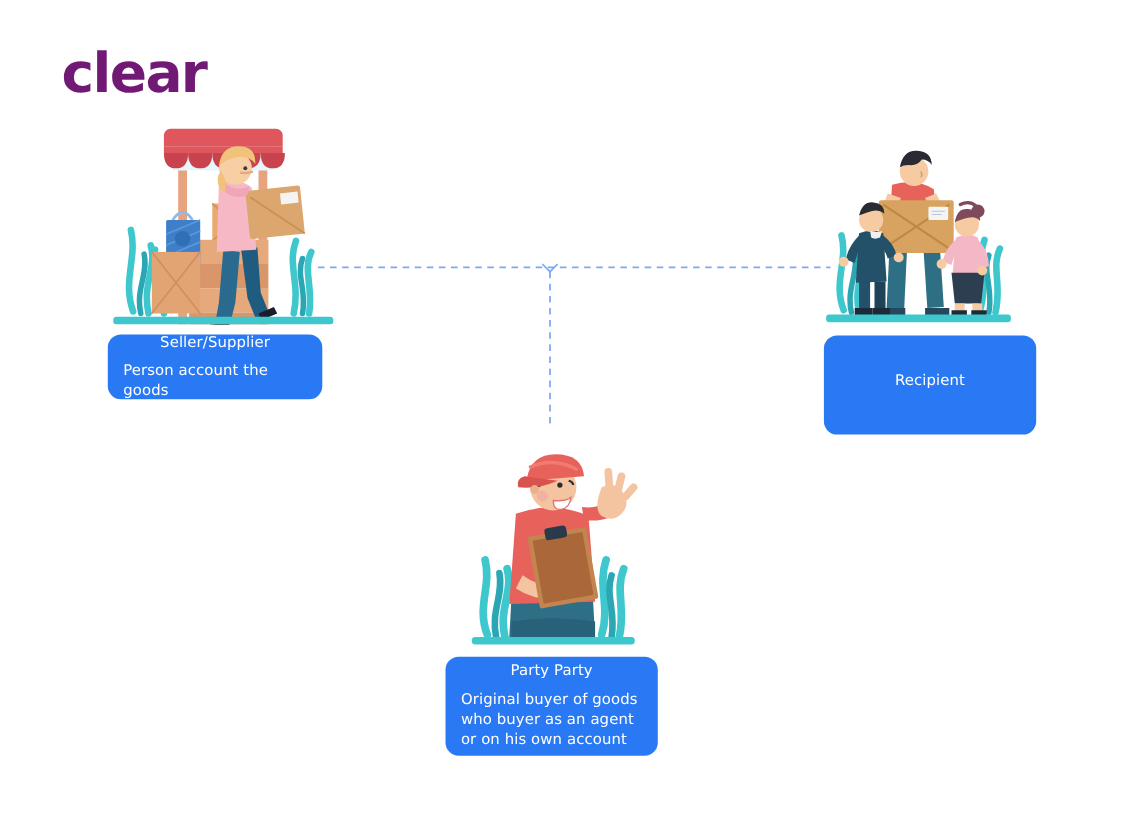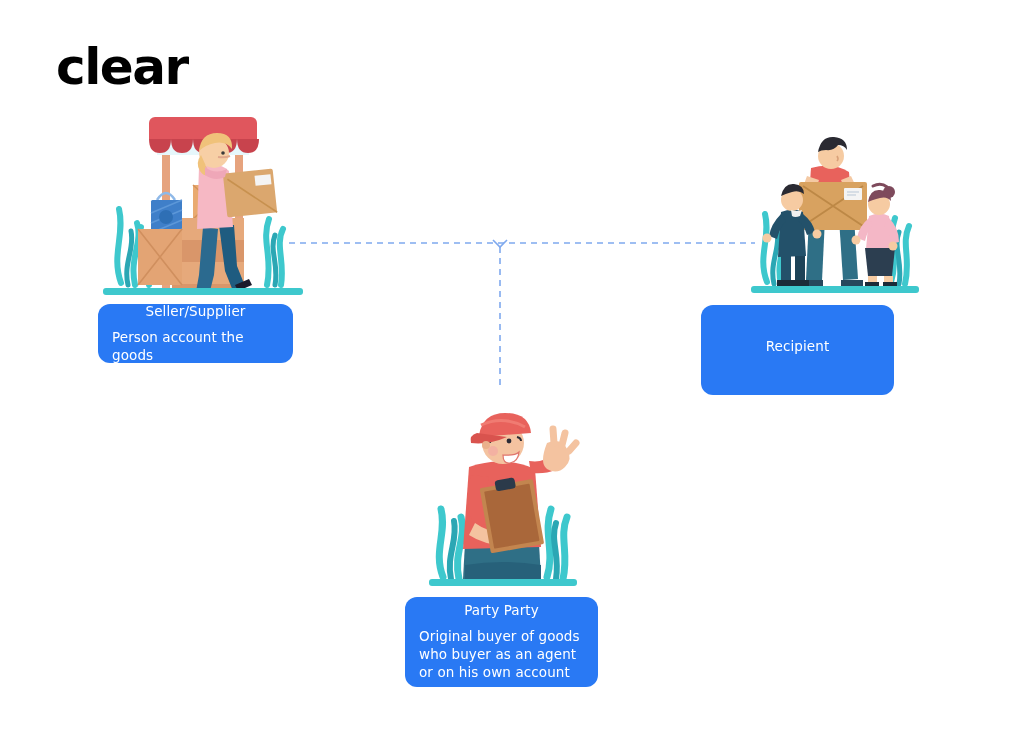--- a/index.html
+++ b/index.html
@@ -9,21 +9,21 @@
     font-family: "Liberation Sans", sans-serif;
     overflow: hidden;
   }
   #canvas { position: relative; width: 1024px; height: 748px; background: #fff; }
 
   
   .brand {
     position: absolute; left: 56px; top: 42px;
     font-family: "DejaVu Sans", sans-serif;
     font-size: 50px; font-weight: 700; letter-spacing: -1.5px;
-    color: #000000; line-height: 1;
+    color: #701a75; line-height: 1;
   }
 
   
   .connectors { position: absolute; left: 0; top: 0; width: 1024px; height: 748px; pointer-events: none; }
 
   
   .node { position: absolute; }
 
   .art { position: absolute; left: 0; top: 0; }
 
@@ -42,21 +42,21 @@
     font-size: 13.5px; font-weight: 400; color: #ffffff;
     line-height: 1.3; margin-bottom: 7px; letter-spacing: .1px;
   }
   .card-desc {
     font-family: "DejaVu Sans", sans-serif;
     font-size: 13.5px; font-weight: 400; color: #ffffff;
     line-height: 1.35; letter-spacing: .1px;
   }
 
   #card-seller    { left: 98px;  top: 304px; width: 195px; height: 59px; }
-  #card-recipient { left: 701px; top: 305px; width: 193px; height: 90px; }
+  #card-recipient { left: 749px; top: 305px; width: 193px; height: 90px; }
   #card-third     { left: 405px; top: 597px; width: 193px; height: 90px; }
 
   #card-seller .card-title { margin-bottom: 8px; }
 </style>
 </head>
 <body>
 
 <div id="canvas">
 
   <div class="brand">clear</div>

